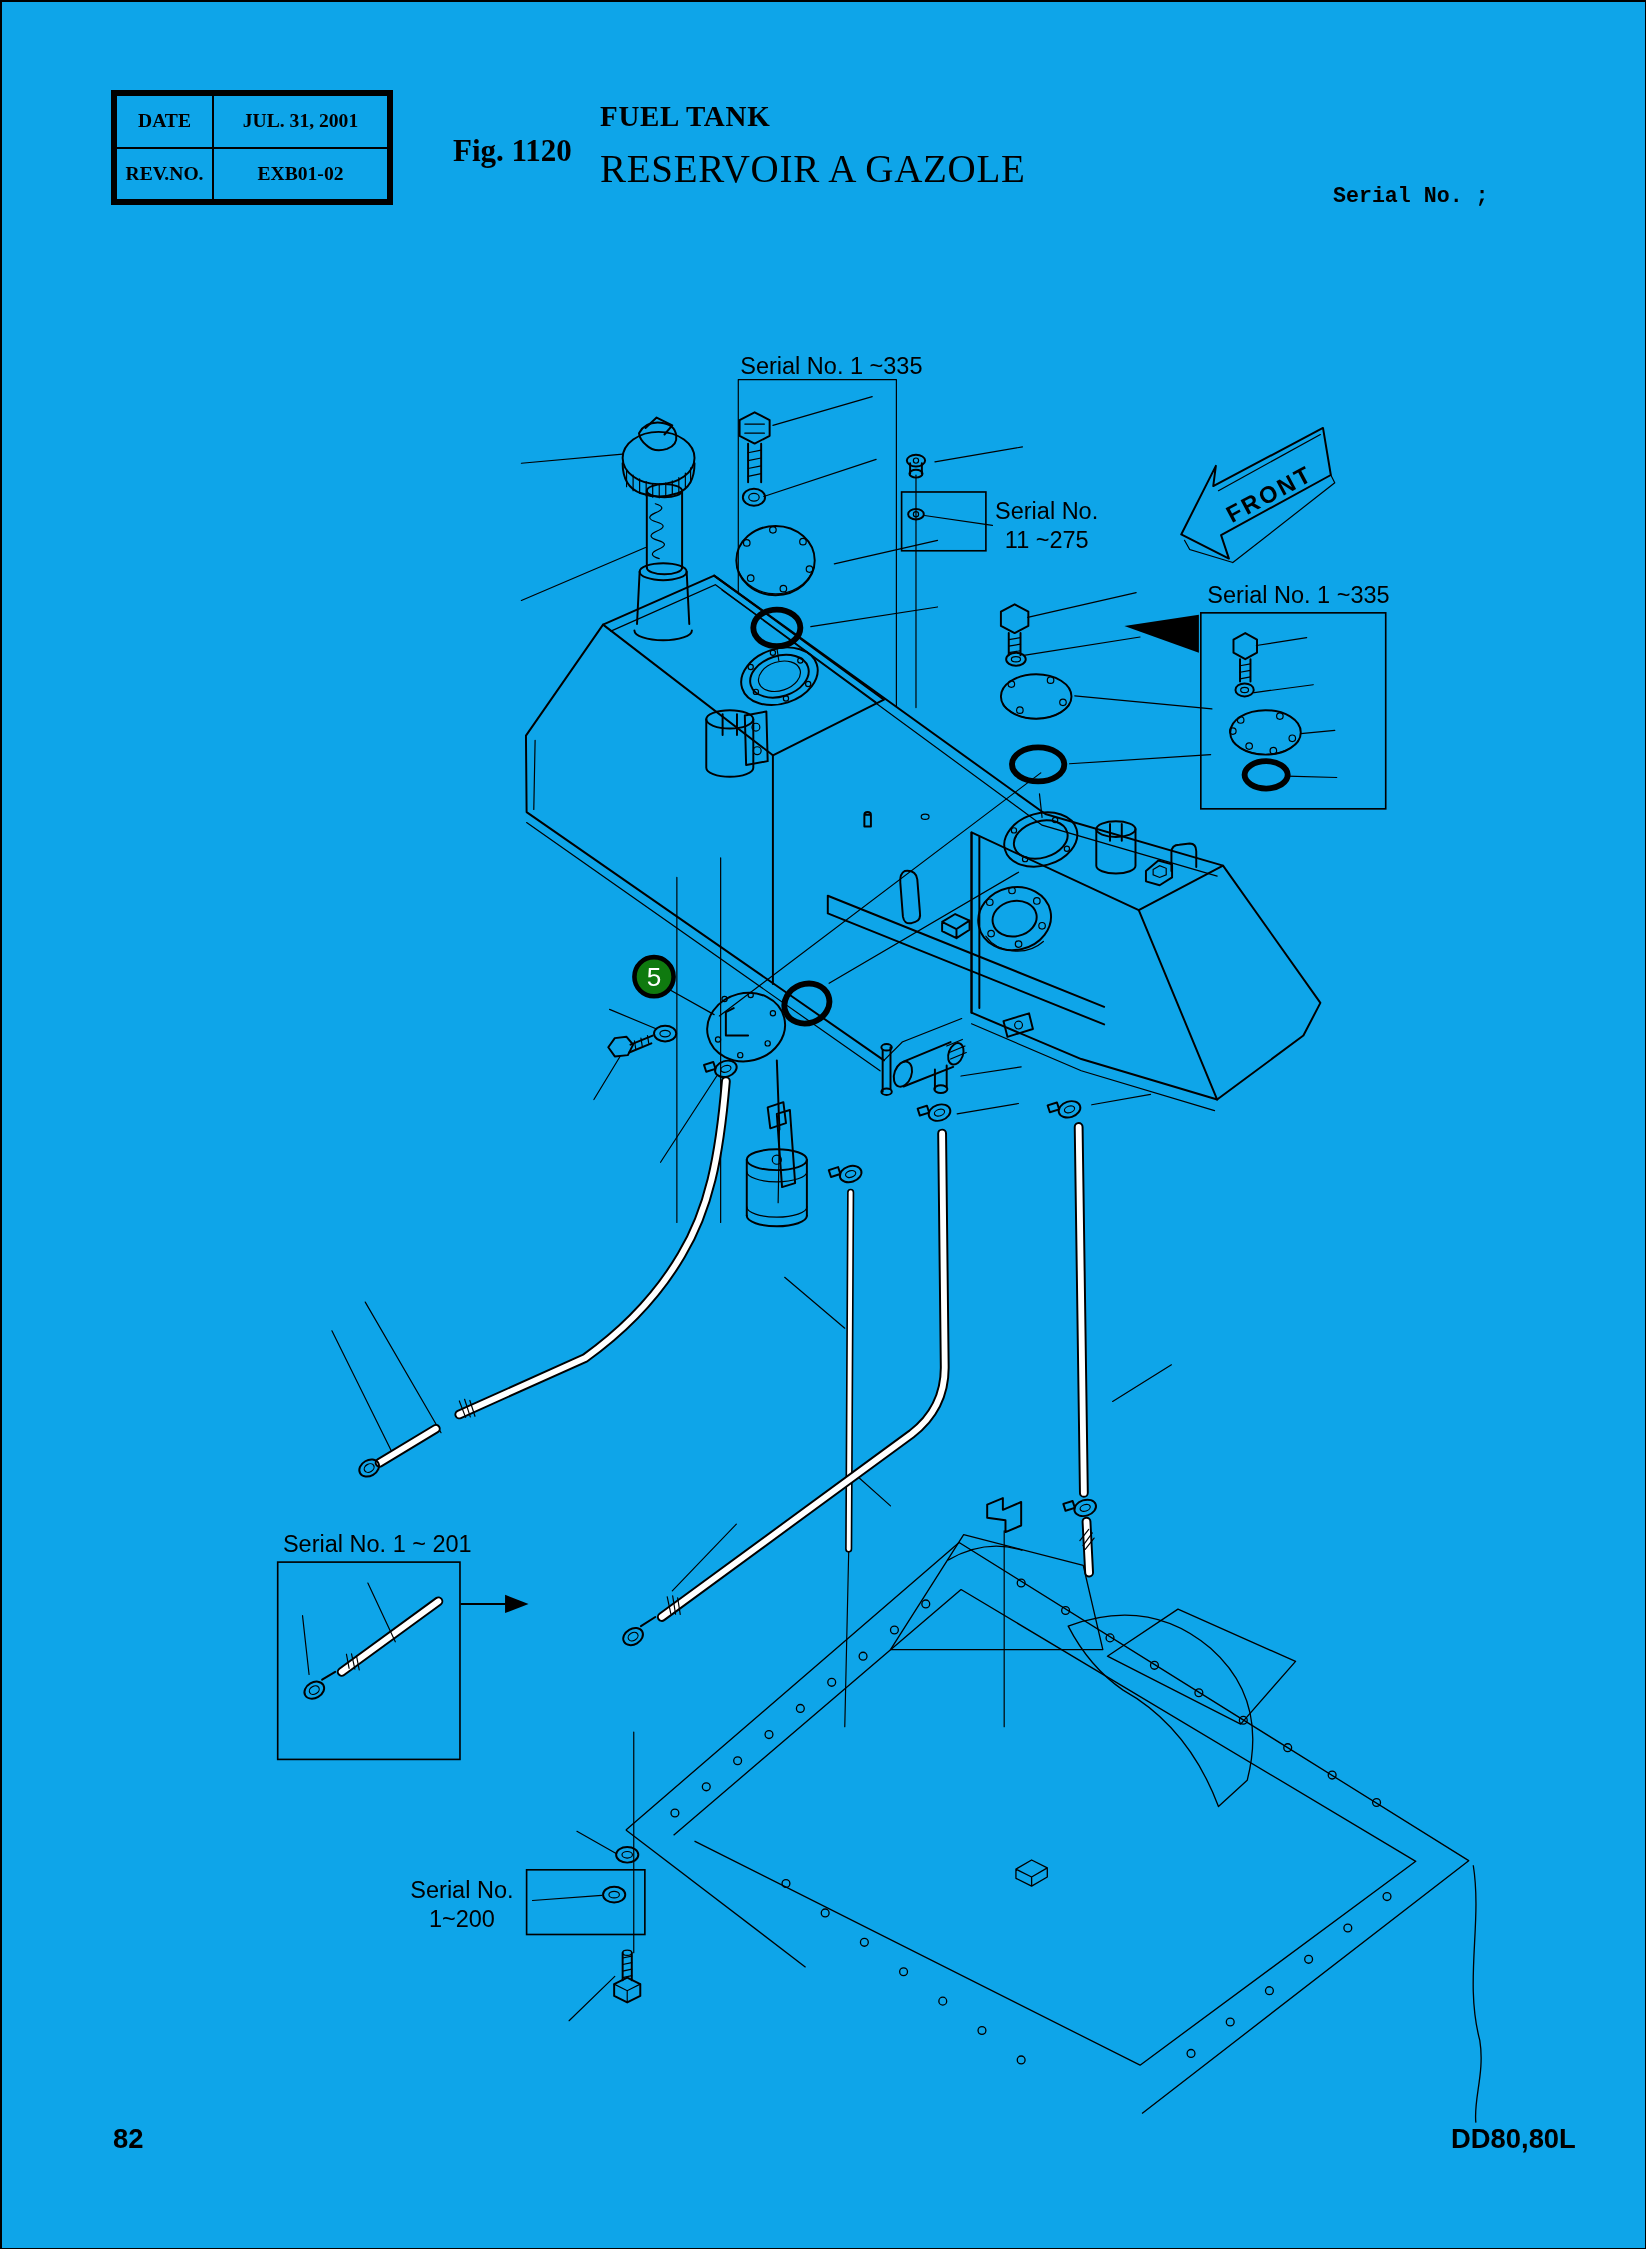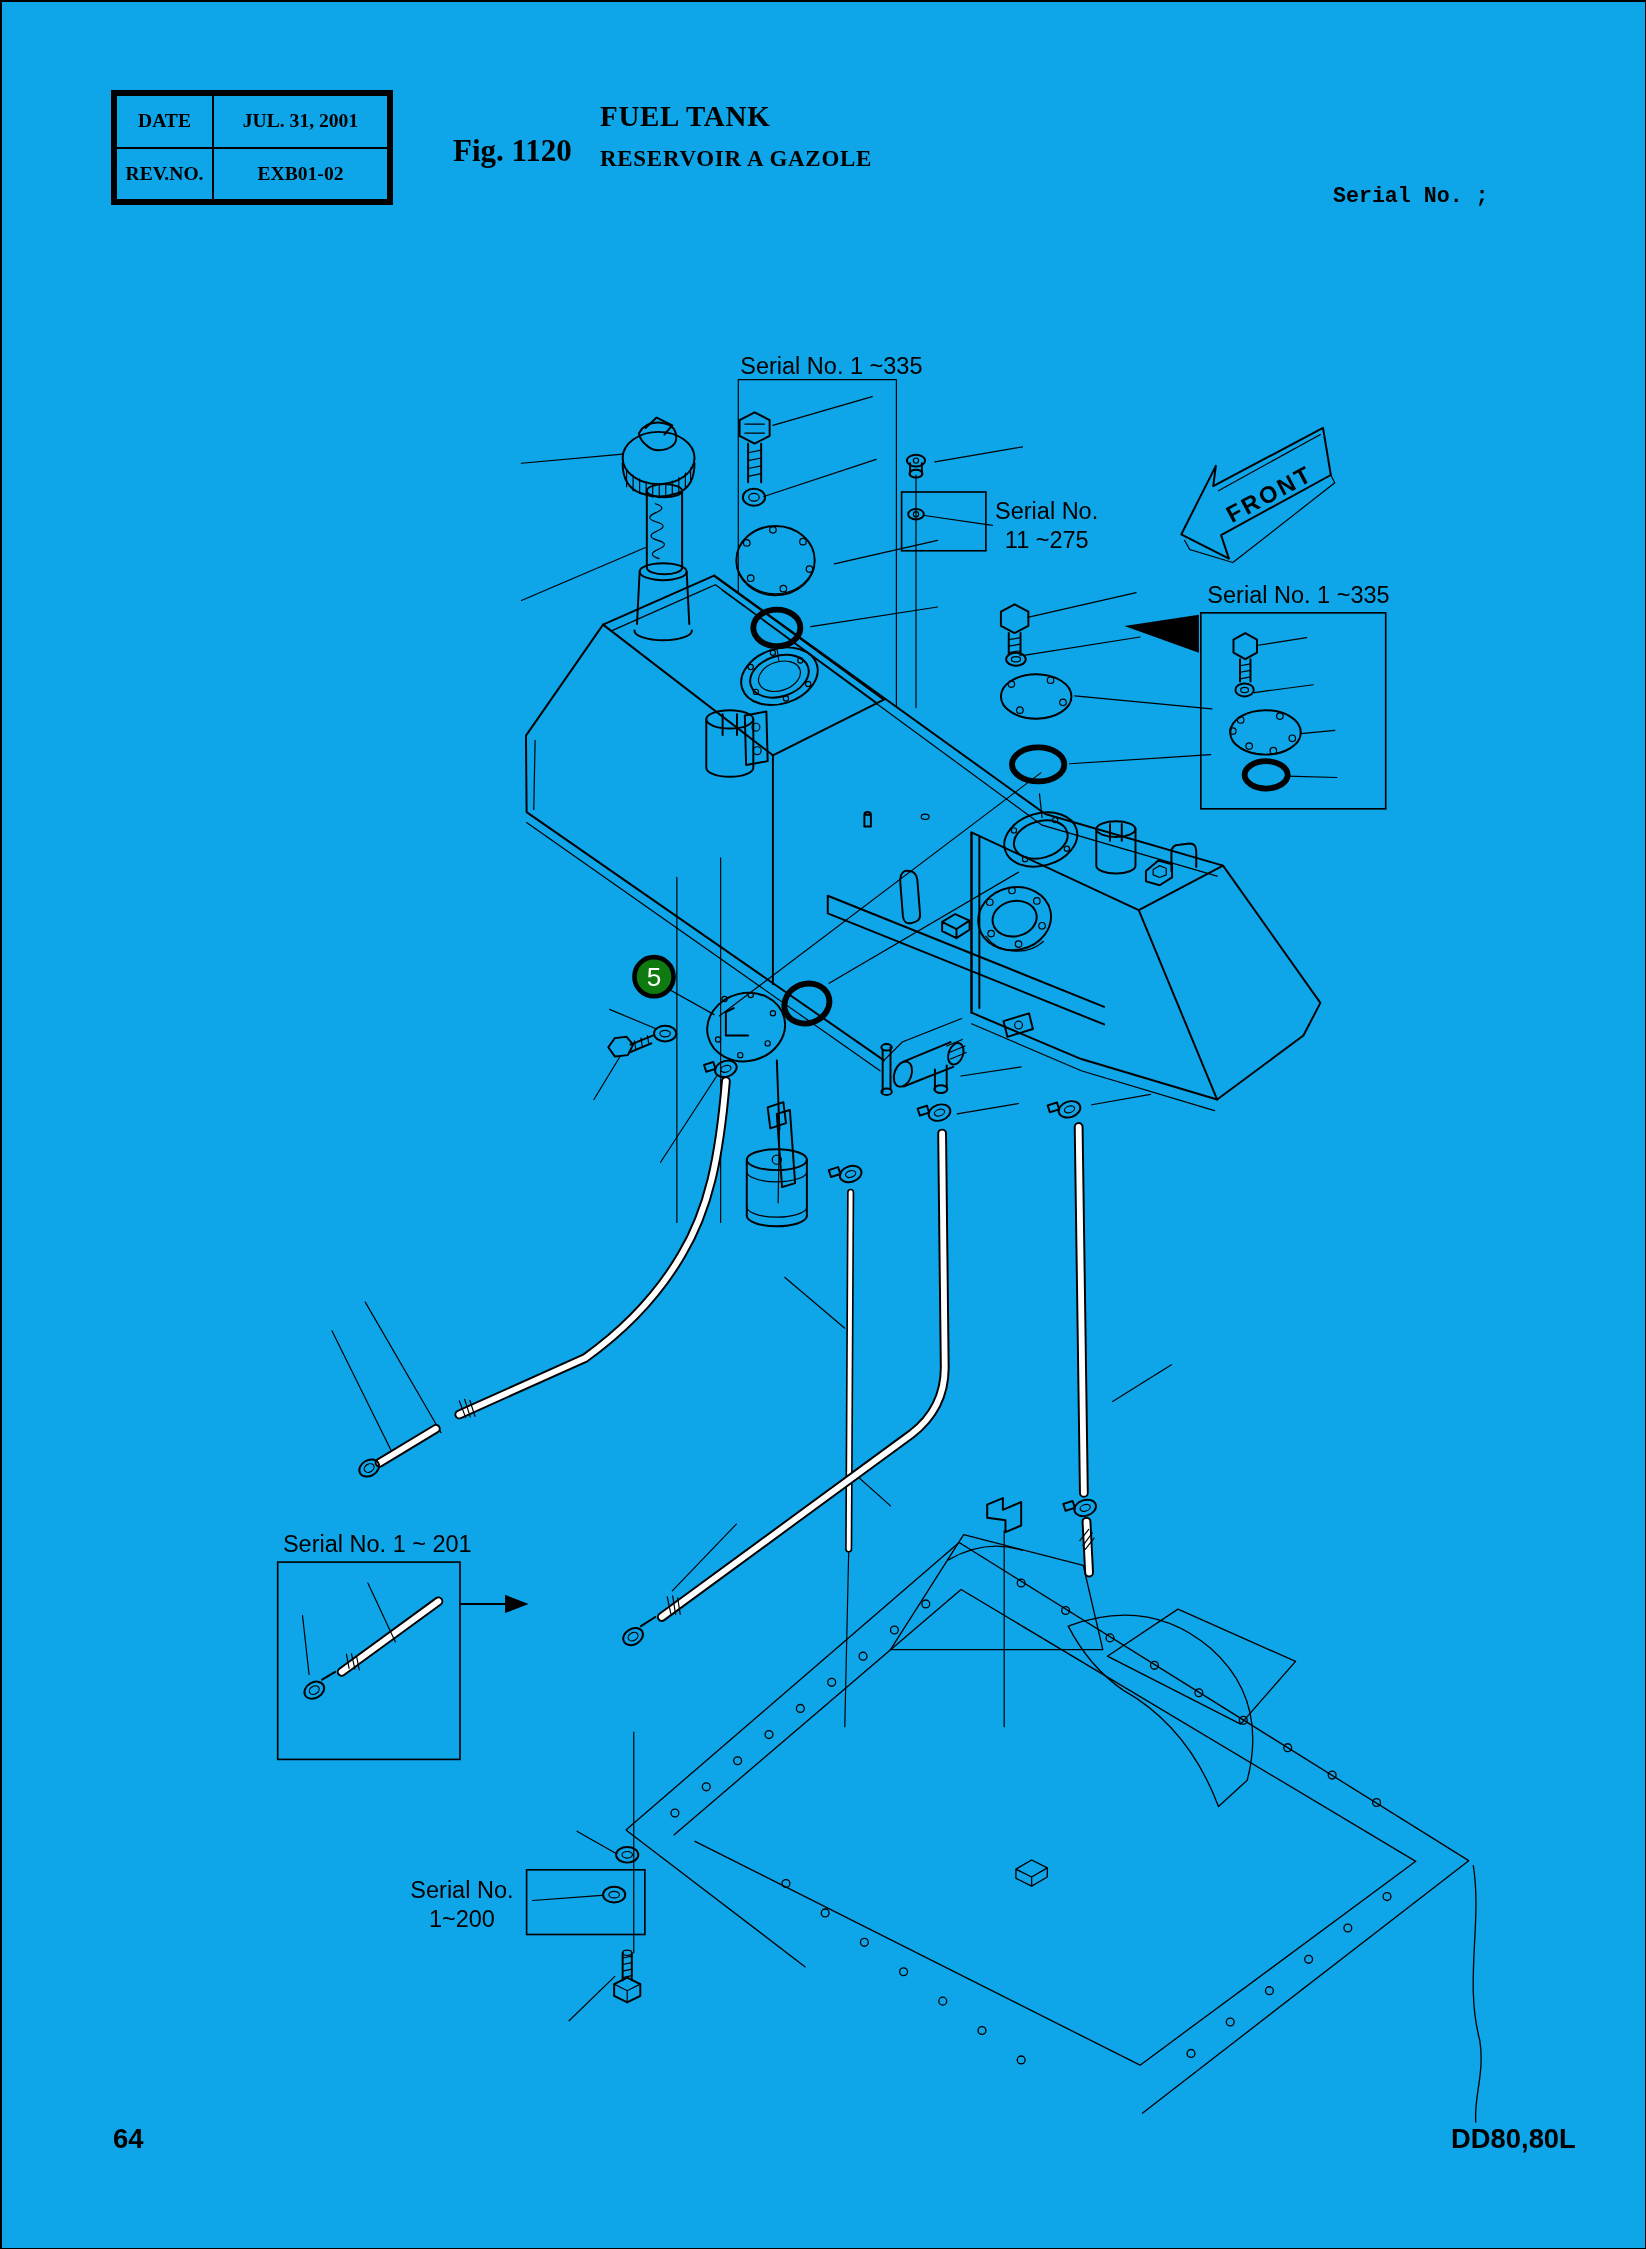--- a/index.html
+++ b/index.html
@@ -12,21 +12,21 @@
   .tblock{
     position:absolute;left:109px;top:88px;width:272px;height:105px;
     border:5.2px solid #000;display:grid;grid-template-columns:97px 1fr;grid-template-rows:1fr 1fr;
   }
   .tblock .cell{
     display:flex;align-items:center;justify-content:center;
     font-weight:bold;font-size:19.6px;border:1.3px solid #000;white-space:nowrap;
   }
   .fig-label{position:absolute;left:451px;top:131px;font-size:31px;font-weight:bold;font-family:Liberation Serif, serif;}
   .title1{position:absolute;left:598px;top:98px;font-size:29px;font-weight:bold;letter-spacing:0.7px;}
-  .title2{position:absolute;left:598px;top:144px;font-size:23px;font-weight:bold;letter-spacing:0.7px;}
+  .title2{position:absolute;left:598px;top:144px;font-size:39px;font-weight:normal;letter-spacing:0.7px;}
   .serial-note{position:absolute;left:1331px;top:182px;font-size:21.6px;font-weight:bold;font-family:Liberation Mono, monospace;}
   
   .pageno{position:absolute;left:111px;top:2121px;font-family:"Liberation Sans",sans-serif;font-size:27.4px;font-weight:bold;}
   .model{position:absolute;left:1437px;top:2121px;font-family:"Liberation Sans",sans-serif;font-size:27.4px;font-weight:bold;margin-left:12px;}
   
   svg.art{position:absolute;left:0;top:0;width:1647px;height:2250px;}
   svg.art *{vector-effect:none;}
   .ln{stroke:#000;fill:none;stroke-width:3;stroke-linejoin:round;stroke-linecap:round;}
   .thick{stroke:#000;fill:none;stroke-width:9;stroke-linejoin:round;stroke-linecap:round;}
   .thin{stroke:#000;fill:none;stroke-width:1.8;stroke-linecap:round;}
@@ -448,16 +448,16 @@
     </g>
     <g>
       <ellipse class="ln" stroke-width="4" cx="1014" cy="748" rx="27" ry="10"></ellipse>
       <path class="ln" d="M987,748 L987,866 M1041,748 L1041,866"></path>
       <path class="ln" d="M987,866 A27,10 0 0 0 1041,866"></path>
       <path class="thin" d="M1000,768 q20,6 0,14 q-18,8 2,14 q20,6 0,14 q-18,8 2,14 q20,6 0,14 q-18,8 2,14"></path>
     </g>
 
   </svg>
 
-  <div class="pageno">64</div>
+  <div class="pageno">82</div>
   <div class="model">DD80,80L</div>
 </div>
 
 
 </body></html>

